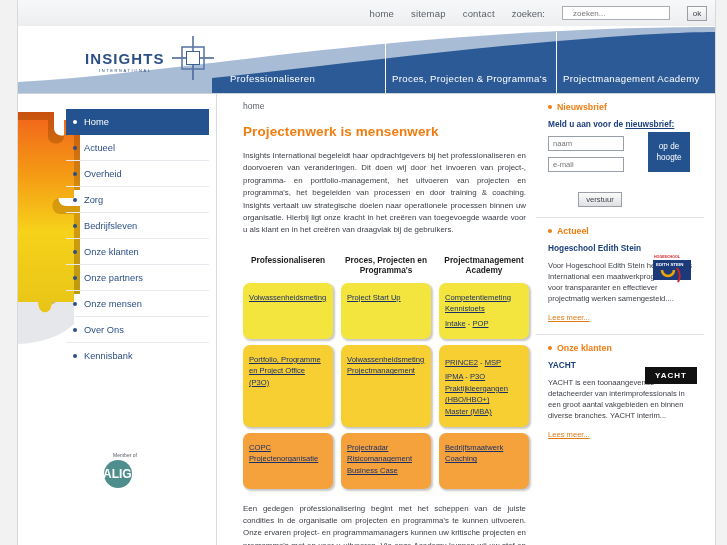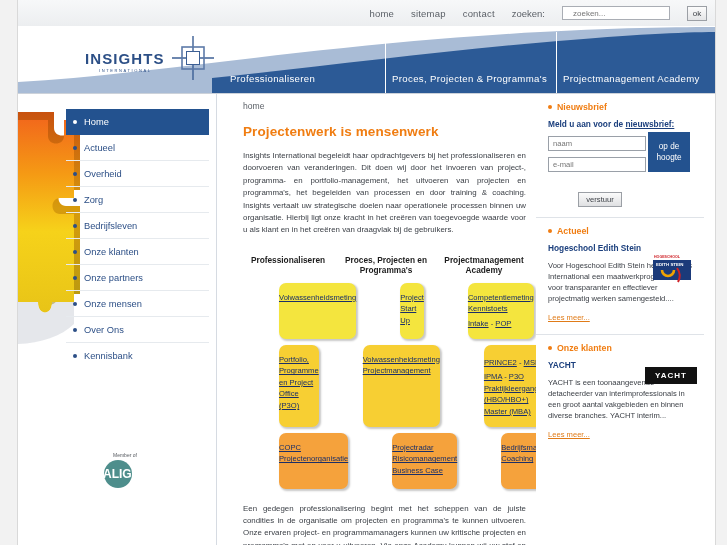--- a/index.html
+++ b/index.html
@@ -111,23 +111,22 @@
   
   .grid { margin-top:18px; width:288px; }
   .grid-heads { display:flex; gap:8px; }
   .grid-head {
     width:90px; font-size:8.3px; font-weight:bold; color:#1d1d1d;
     text-align:center; line-height:10.5px; padding-bottom:7px;
     font-family:"Liberation Sans", sans-serif;
   }
   .grid-row { display:flex; gap:8px; margin-bottom:6px; }
   .card {
-    width:90px; border-radius:7px; padding:9px 0;
+    width:90px; border-radius:7px; padding:9px 6px;
     box-shadow:1.5px 1.5px 2px rgba(0,0,0,.22);
-    margin-left:36px;
   }
   .card.r1 { background:#f4e53e; min-height:54px; }
   .card.r2 { background:#f7cf33; min-height:58px; }
   .card.r3 { background:#f5a councilor; }
   .card.r3 { background:#f5a23c; min-height:56px; }
   .card a {
     display:inline; font-size:7.6px; line-height:11.6px; color:#1b2f68;
     text-decoration:underline; cursor:pointer;
     font-family:"Liberation Sans", sans-serif;
   }
@@ -147,21 +146,21 @@
   }
   .wsub {
     font-size:8.3px; font-weight:bold; color:#1b3f7d; margin-bottom:7px;
     font-family:"Liberation Sans", sans-serif;
   }
   .wsub a { color:#1b3f7d; text-decoration:underline; }
   .wtext { font-size:7.6px; line-height:11px; color:#3c4047; font-family:"Liberation Sans", sans-serif; }
   .wlink { display:inline-block; margin-top:9px; font-size:7.6px; color:#e07b18; text-decoration:underline; cursor:pointer; }
 
   .nl-input {
-    display:block; width:98px; height:15px; margin-bottom:6px;
+    display:block; width:76px; height:15px; margin-bottom:6px;
     border:1px solid #9aa0a8; font-size:7.6px; color:#54585e; padding:0 4px;
     font-family:"Liberation Sans", sans-serif; background:#fff;
   }
   .nl-badge {
     position:absolute; right:14px; top:38px; width:42px; height:40px;
     background:#23528f; color:#fff; font-size:8.2px; line-height:11px;
     display:flex; align-items:center; justify-content:center; text-align:center;
     font-family:"Liberation Sans", sans-serif;
   }
   .nl-submit {

